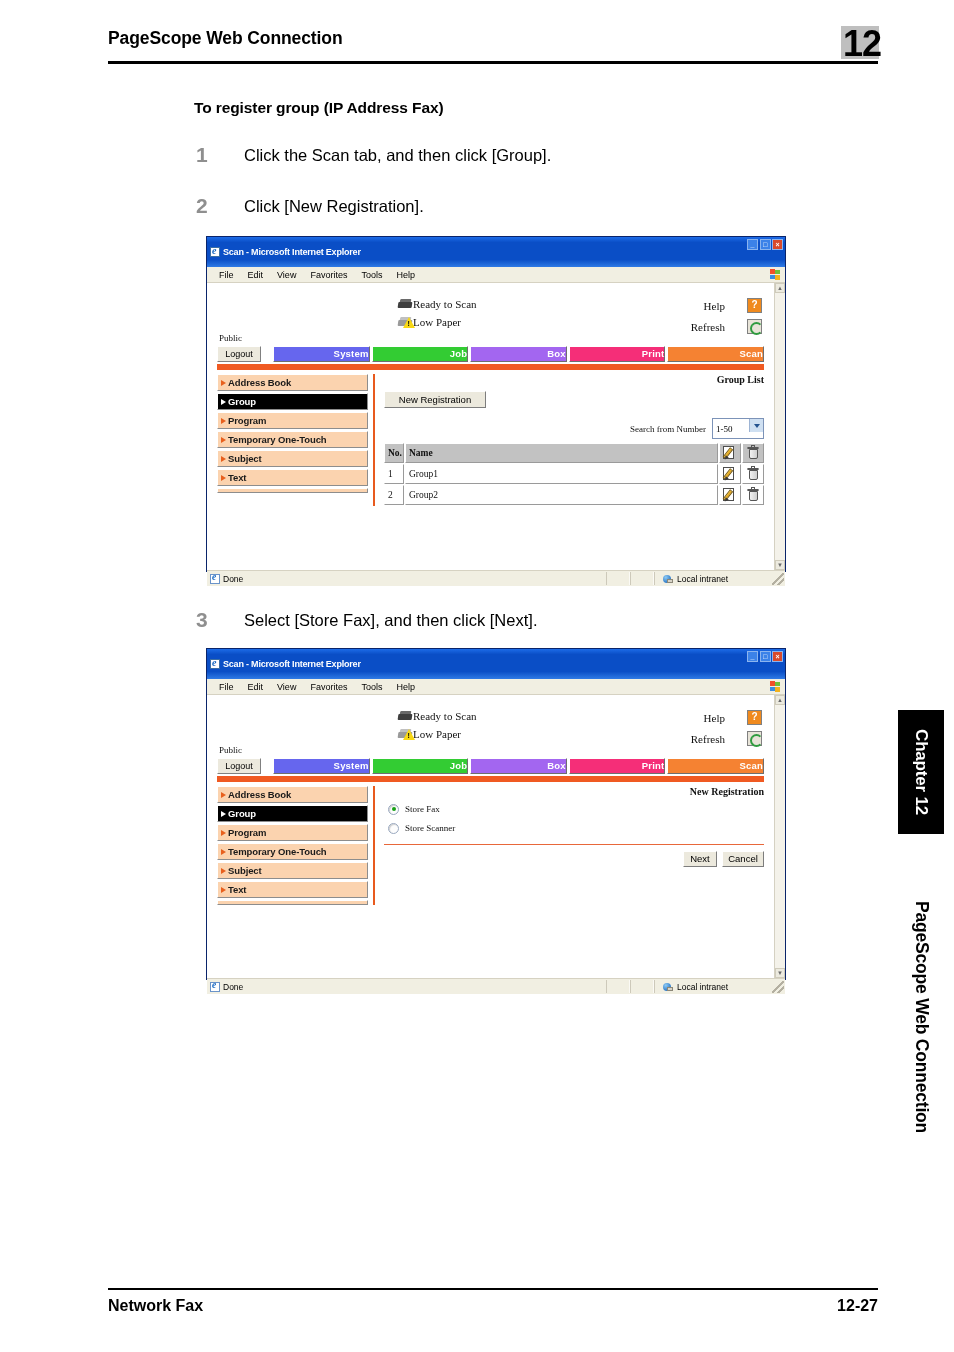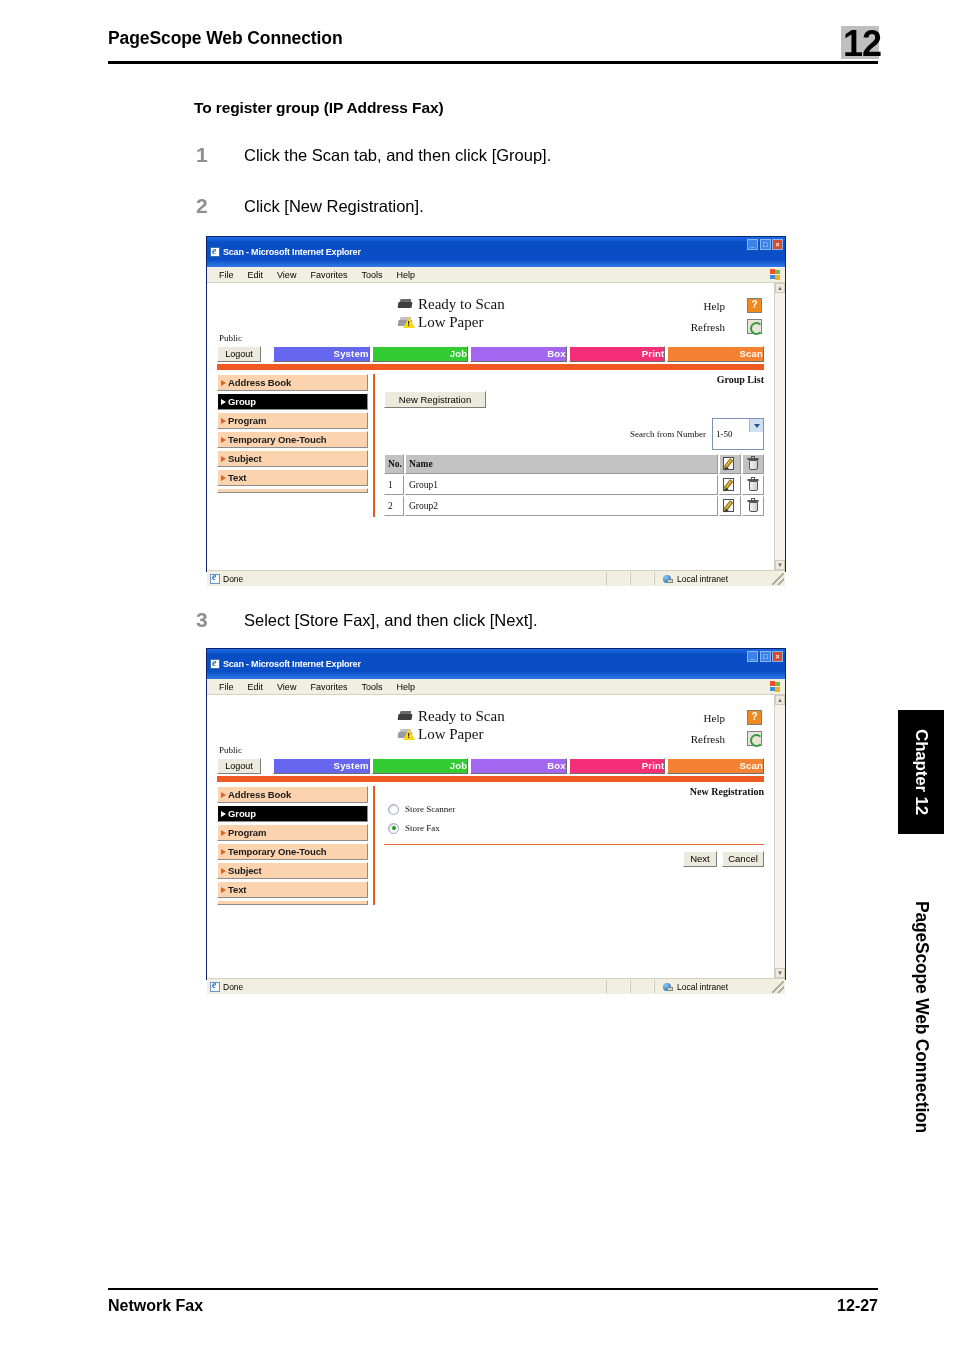--- a/index.html
+++ b/index.html
@@ -303,23 +303,22 @@
     position: absolute;
     left: 180px; top: 4px;
   }
   .dev-line {
     display: flex;
     align-items: center;
     height: 18px;
   }
   .dev-label {
     font-family: "Liberation Serif", serif;
-    font-size: 15px;
+    font-size: 11px;
     color: #111;
-    margin-left: 5px;
     white-space: nowrap;
   }
   .printer-ico {
     width: 16px; height: 12px;
     position: relative;
     flex: none;
   }
   .printer-ico .body {
     position: absolute;
     left: 1px; top: 4px;
@@ -524,21 +523,21 @@
     margin-top: 10px;
     margin-bottom: 4px;
     gap: 6px;
   }
   .search-label {
     font-family: "Liberation Serif", serif;
     font-size: 9px;
     color: #111;
   }
   .sel-box {
-    width: 52px; height: 32px;
+    width: 52px; height: 21px;
     border: 1px solid #7c93b8;
     background: #fff;
     box-sizing: border-box;
     display: flex;
     align-items: center;
     position: relative;
     font-size: 9px;
     padding-left: 3px;
     font-family: "Liberation Serif", serif;
   }
@@ -1065,26 +1064,26 @@
             <span class="tri"></span>
             <span>Text</span>
           </div>
           <div class="nav-bottom"></div>
         </div>
 
         <div class="main-col">
           <div class="pane-title">New Registration</div>
 
           <div class="radio-row">
+            <span class="radio on"></span>
+            <span class="radio-label">Store Fax</span>
+          </div>
+          <div class="radio-row">
             <span class="radio"></span>
             <span class="radio-label">Store Scanner</span>
-          </div>
-          <div class="radio-row">
-            <span class="radio on"></span>
-            <span class="radio-label">Store Fax</span>
           </div>
 
           <div class="hr-orange"></div>
 
           <div class="btn-row">
             <div class="std-btn nc-btn">Next</div>
             <div class="std-btn nc-btn" style="width:42px;">Cancel</div>
           </div>
         </div>
       </div>

